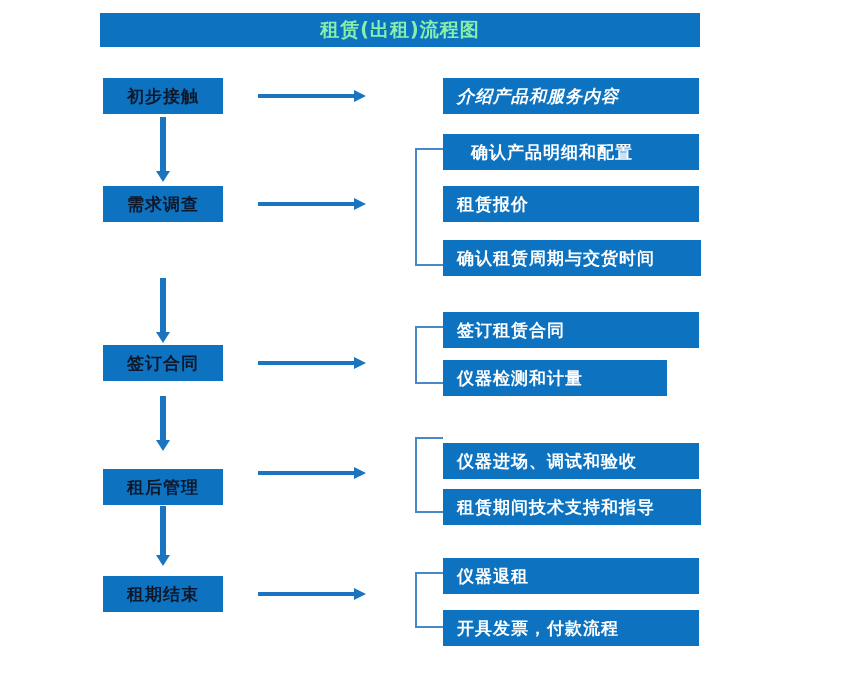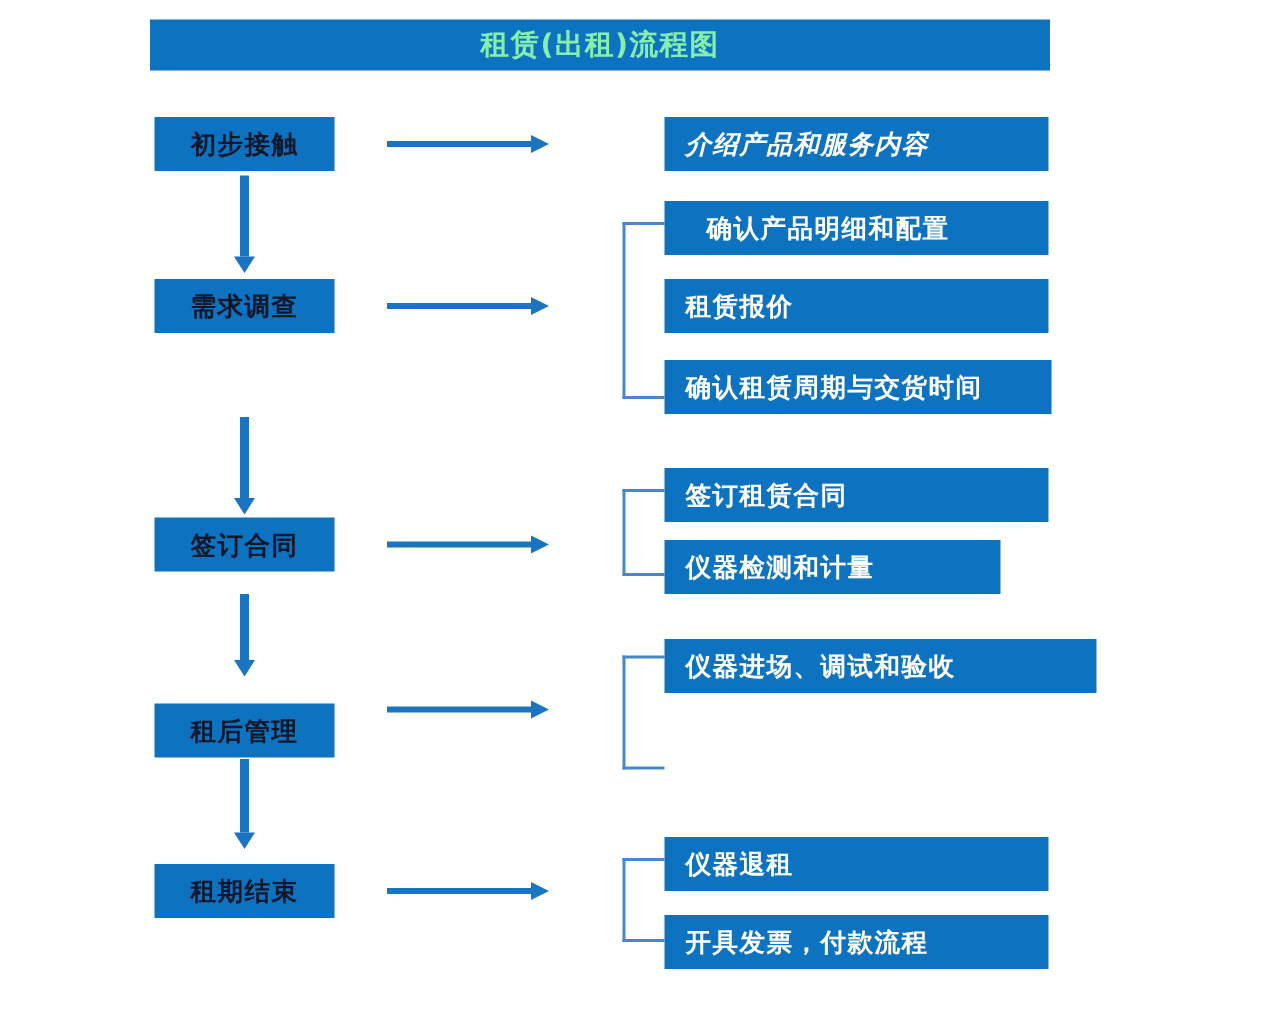--- a/index.html
+++ b/index.html
@@ -172,21 +172,22 @@
 
   <div class="stage-box" style="left:103px; top:469px;">租后管理</div>
 
   <div class="h-arrow" style="left:258px; top:467px; width:108px;">
     <div class="shaft" style="width:96px;"></div>
     <div class="head" style="left:96px;"></div>
   </div>
 
   <div class="bracket" style="left:415px; top:437px; height:76px;"></div>
 
-  <div class="task-box" style="top:426px; width:288px;">仪器进场、调试和验收</div>
+  <div class="task-box" style="top:443px; width:256px;">仪器进场、调试和验收</div>
+  <div class="task-box" style="top:489px; width:258px;">租赁期间技术支持和指导</div>
 
   <div class="v-arrow" style="left:156px; top:506px; height:60px;">
     <div class="shaft" style="height:49px;"></div>
     <div class="head"></div>
   </div>
 
   <div class="stage-box" style="left:103px; top:576px;">租期结束</div>
 
   <div class="h-arrow" style="left:258px; top:588px; width:108px;">
     <div class="shaft" style="width:96px;"></div>

